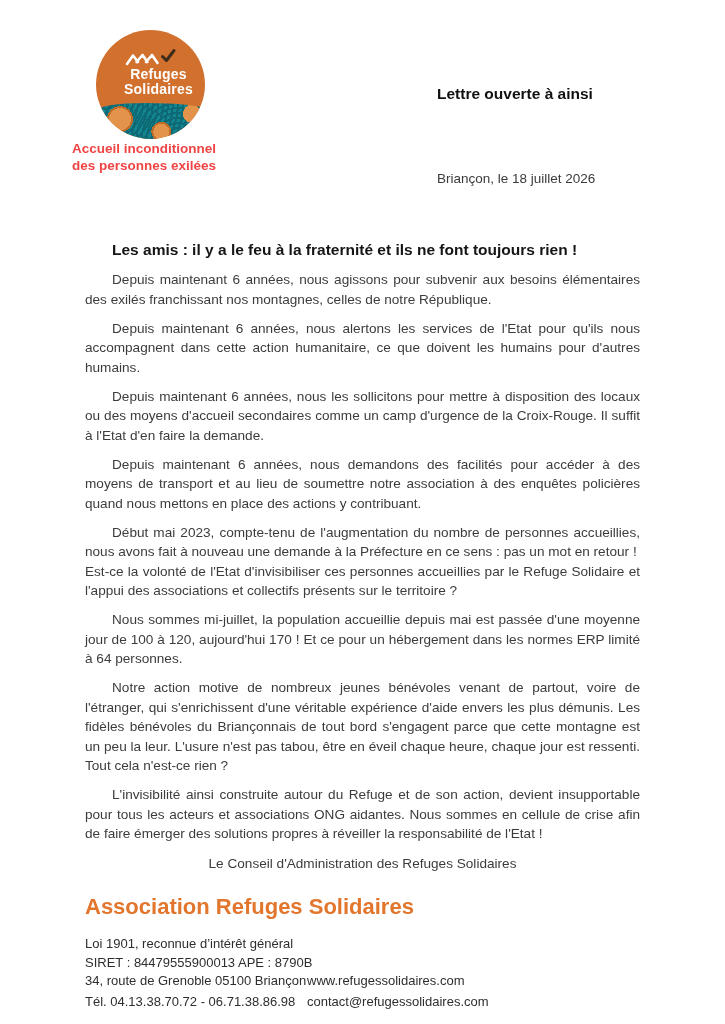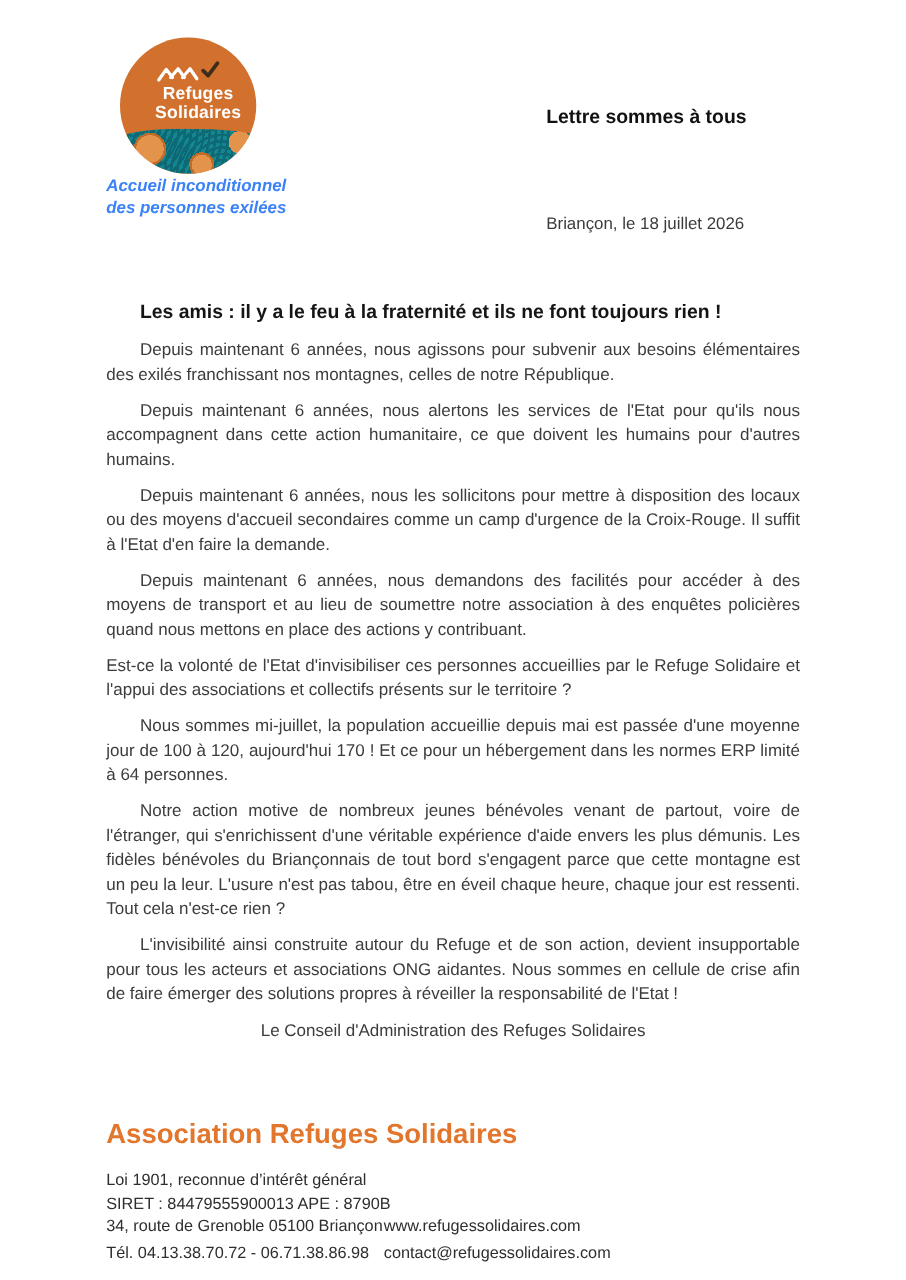--- a/index.html
+++ b/index.html
@@ -31,22 +31,22 @@
     border-radius:45% 55% 0 0 / 22% 18% 0 0;
   }
   .logo-icon{position:absolute;left:29px;top:17px;}
   .logo-wordmark{
     position:absolute;left:0;right:0;top:37px;
     text-align:center;color:#ffffff;font-weight:bold;
     font-size:14px;line-height:15px;letter-spacing:.2px;padding-left:16px;
   }
   
   .tagline{
-    position:absolute;left:85px;top:140px;
-    font-weight:bold;font-size:13.5px;line-height:17px;color:#3b82f6;font-style:italic;
+    position:absolute;left:72px;top:140px;
+    font-weight:bold;font-size:13.5px;line-height:17px;color:#ef4444;
   }
   .letter-type{
     position:absolute;left:437px;top:85px;
     font-weight:bold;font-size:15.5px;color:#111111;
   }
   .dateline{
     position:absolute;left:437px;top:171px;
     font-size:13.5px;color:#3b3b3b;
   }
   
@@ -89,30 +89,31 @@
       <div>Solidaires</div>
     </div>
     <div class="logo-pattern"></div>
   </div>
 
   <div class="tagline">
     <div>Accueil inconditionnel</div>
     <div>des personnes exilées</div>
   </div>
 
-  <div class="letter-type">Lettre sommes à tous</div>
+  <div class="letter-type">Lettre ouverte à ainsi</div>
   <div class="dateline">Briançon, le 18 juillet 2026</div>
 
   <h1 class="title">Les amis :  il y a le feu à la fraternité et ils ne font toujours rien !</h1>
 
   <main class="body">
     <p class="para indent">Depuis maintenant 6 années, nous agissons pour subvenir aux besoins élémentaires des exilés franchissant nos montagnes, celles de notre République.</p>
     <p class="para indent">Depuis maintenant 6 années, nous alertons les services de l'Etat pour qu'ils nous accompagnent dans cette action humanitaire, ce que doivent les humains pour d'autres humains.</p>
     <p class="para indent">Depuis maintenant 6 années, nous les sollicitons pour mettre à disposition des locaux ou des moyens d'accueil secondaires comme un camp d'urgence de la Croix-Rouge. Il suffit à l'Etat d'en faire la demande.</p>
     <p class="para indent">Depuis maintenant 6 années, nous demandons des facilités pour accéder à des moyens de transport et au lieu de soumettre notre association à des enquêtes policières quand nous mettons en place des actions y contribuant.</p>
+    <p class="para indent tight">Début mai 2023, compte-tenu de l'augmentation du nombre de personnes accueillies, nous avons fait à nouveau une demande à la Préfecture en ce sens : pas un mot en retour !</p>
     <p class="para">Est-ce la volonté de l'Etat d'invisibiliser ces personnes accueillies par le Refuge Solidaire et l'appui des associations et collectifs présents sur le territoire ?</p>
     <p class="para indent">Nous sommes mi-juillet, la population accueillie depuis mai est passée d'une moyenne jour de 100 à 120, aujourd'hui 170 !  Et ce pour un hébergement dans les normes ERP limité à 64 personnes.</p>
     <p class="para indent">Notre action motive de nombreux jeunes bénévoles venant de partout, voire de l'étranger, qui s'enrichissent d'une véritable expérience d'aide envers les plus démunis. Les fidèles bénévoles du Briançonnais de tout bord s'engagent parce que cette montagne est un peu la leur. L'usure n'est pas tabou, être en éveil chaque heure, chaque jour est ressenti. Tout cela n'est-ce rien ?</p>
     <p class="para indent">L'invisibilité ainsi construite autour du Refuge et de son action, devient insupportable pour tous les acteurs et associations ONG aidantes. Nous sommes en cellule de crise afin de faire émerger des solutions propres à réveiller la responsabilité de l'Etat !</p>
     <p class="signature">Le Conseil d'Administration des Refuges Solidaires</p>
   </main>
 
   <footer class="footer">
     <div class="org-name" style="color: rgb(226, 118, 44);">Association Refuges Solidaires</div>
     <div class="frow">

